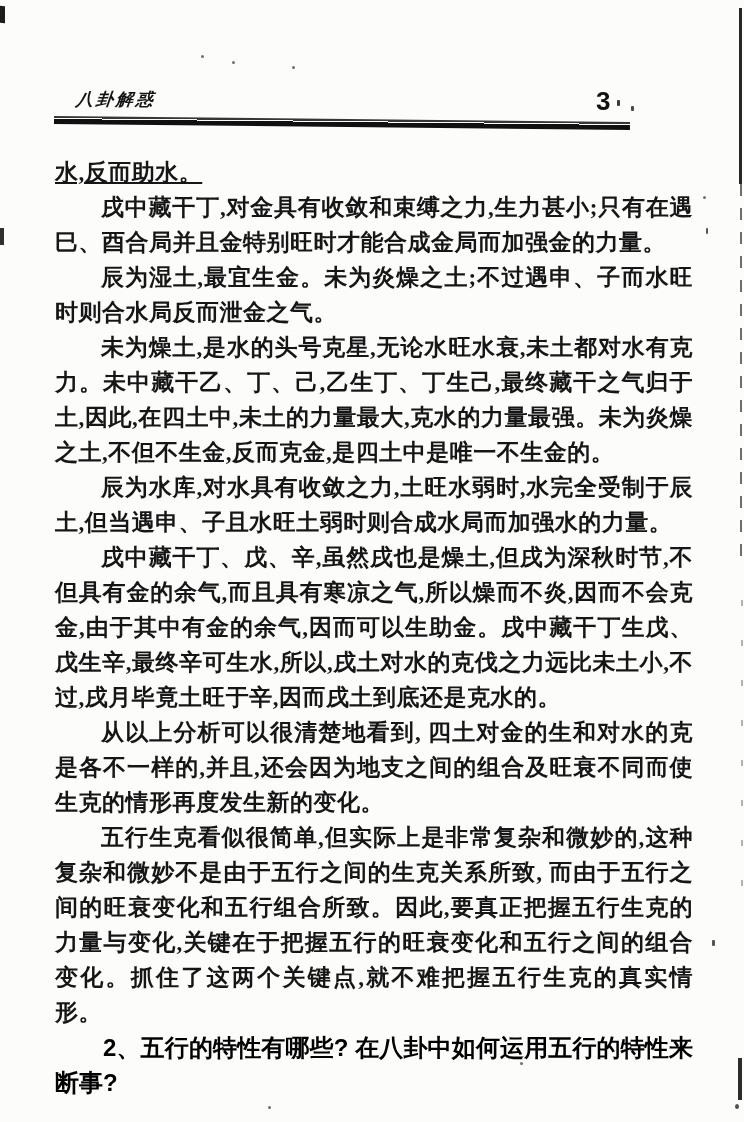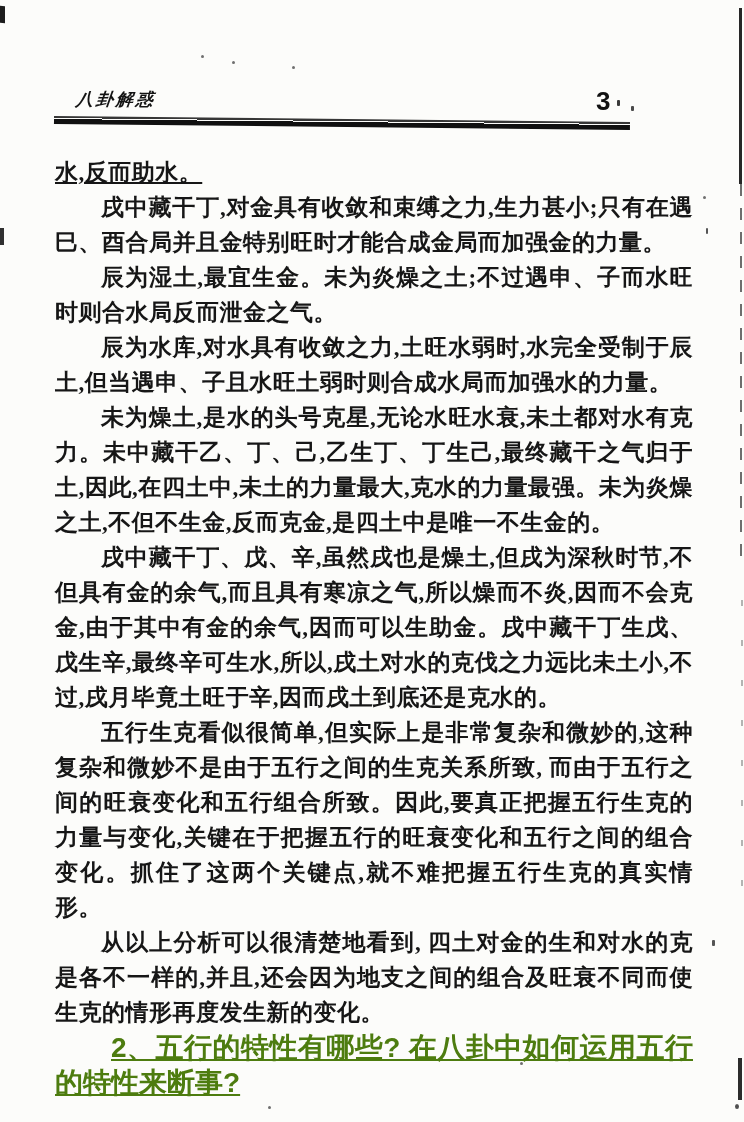--- a/index.html
+++ b/index.html
@@ -52,25 +52,24 @@
     font-weight: 700;
     color: #161616;
     text-align: justify;
     word-break: break-all;
     letter-spacing: 0.5px;
   }
   .body-text p { margin: 0; text-indent: 2em; }
   .body-text p.continuation { text-indent: 0; text-decoration: underline; }
   .body-text p.question {
     font-family: "Liberation Sans", sans-serif;
-    font-size: 28px;
+    font-size: 24px;
     font-weight: 700;
     letter-spacing: 0;
-    color: #4d7c0f;
-    text-decoration: underline;
+    color: #000000;
   }
   
   .artifact { position: absolute; pointer-events: none; }
   .mark-top-left   { left: 0; top: 6px;    width: 5px; height: 17px; background: #1d1d1d; transform: skewY(8deg); }
   .mark-left-edge  { left: 0; top: 228px;  width: 4px; height: 17px; background: #303030; }
   .streak-right-top{ left: 739px; top: 8px;  width: 3px; height: 176px; background: #262626; }
   .streak-right-mid{ left: 740px; top: 184px; width: 2px; height: 380px;
     background: repeating-linear-gradient(to bottom, #4a4a4a 0 12px, rgba(0,0,0,0) 12px 24px); opacity: .8; }
   .streak-right-low{ left: 741px; top: 600px; width: 2px; height: 300px;
     background: repeating-linear-gradient(to bottom, #6a6a6a 0 6px, rgba(0,0,0,0) 6px 40px); opacity: .5; }
@@ -96,25 +95,25 @@
   <div>
     <span class="book-title">八卦解惑</span>
     <span class="page-number">3</span>
     <div class="header-rule"></div>
   </div>
 
   <div class="body-text">
     <p class="continuation">水,反而助水。</p>
     <p>戌中藏干丁,对金具有收敛和束缚之力,生力甚小;只有在遇巳、酉合局并且金特别旺时才能合成金局而加强金的力量。</p>
     <p>辰为湿土,最宜生金。未为炎燥之土;不过遇申、子而水旺时则合水局反而泄金之气。</p>
+    <p>未为燥土,是水的头号克星,无论水旺水衰,未土都对水有克力。未中藏干乙、丁、己,乙生丁、丁生己,最终藏干之气归于土,因此,在四土中,未土的力量最大,克水的力量最强。未为炎燥之土,不但不生金,反而克金,是四土中是唯一不生金的。</p>
     <p>辰为水库,对水具有收敛之力,土旺水弱时,水完全受制于辰土,但当遇申、子且水旺土弱时则合成水局而加强水的力量。</p>
-    <p>未为燥土,是水的头号克星,无论水旺水衰,未土都对水有克力。未中藏干乙、丁、己,乙生丁、丁生己,最终藏干之气归于土,因此,在四土中,未土的力量最大,克水的力量最强。未为炎燥之土,不但不生金,反而克金,是四土中是唯一不生金的。</p>
     <p>戌中藏干丁、戊、辛,虽然戌也是燥土,但戌为深秋时节,不但具有金的余气,而且具有寒凉之气,所以燥而不炎,因而不会克金,由于其中有金的余气,因而可以生助金。戌中藏干丁生戊、戊生辛,最终辛可生水,所以,戌土对水的克伐之力远比未土小,不过,戌月毕竟土旺于辛,因而戌土到底还是克水的。</p>
+    <p>从以上分析可以很清楚地看到, 四土对金的生和对水的克是各不一样的,并且,还会因为地支之间的组合及旺衰不同而使生克的情形再度发生新的变化。</p>
     <p>五行生克看似很简单,但实际上是非常复杂和微妙的,这种复杂和微妙不是由于五行之间的生克关系所致, 而由于五行之间的旺衰变化和五行组合所致。因此,要真正把握五行生克的力量与变化,关键在于把握五行的旺衰变化和五行之间的组合变化。抓住了这两个关键点,就不难把握五行生克的真实情形。</p>
-    <p>从以上分析可以很清楚地看到, 四土对金的生和对水的克是各不一样的,并且,还会因为地支之间的组合及旺衰不同而使生克的情形再度发生新的变化。</p>
     <p class="question">2、五行的特性有哪些? 在八卦中如何运用五行的特性来断事?</p>
   </div>
 
   <div class="artifact mark-top-left"></div>
   <div class="artifact mark-left-edge"></div>
   <div class="artifact streak-right-top"></div>
   <div class="artifact streak-right-mid"></div>
   <div class="artifact streak-right-low"></div>
   <div class="artifact streak-right-bottom"></div>
   <div class="artifact speck s1"></div>

